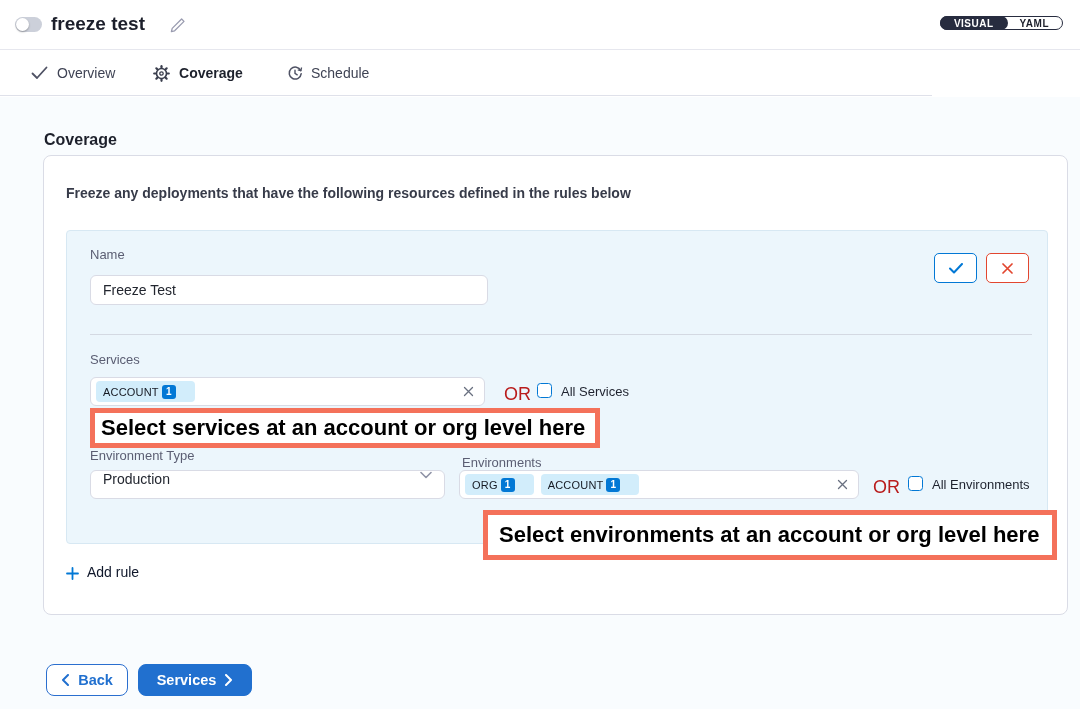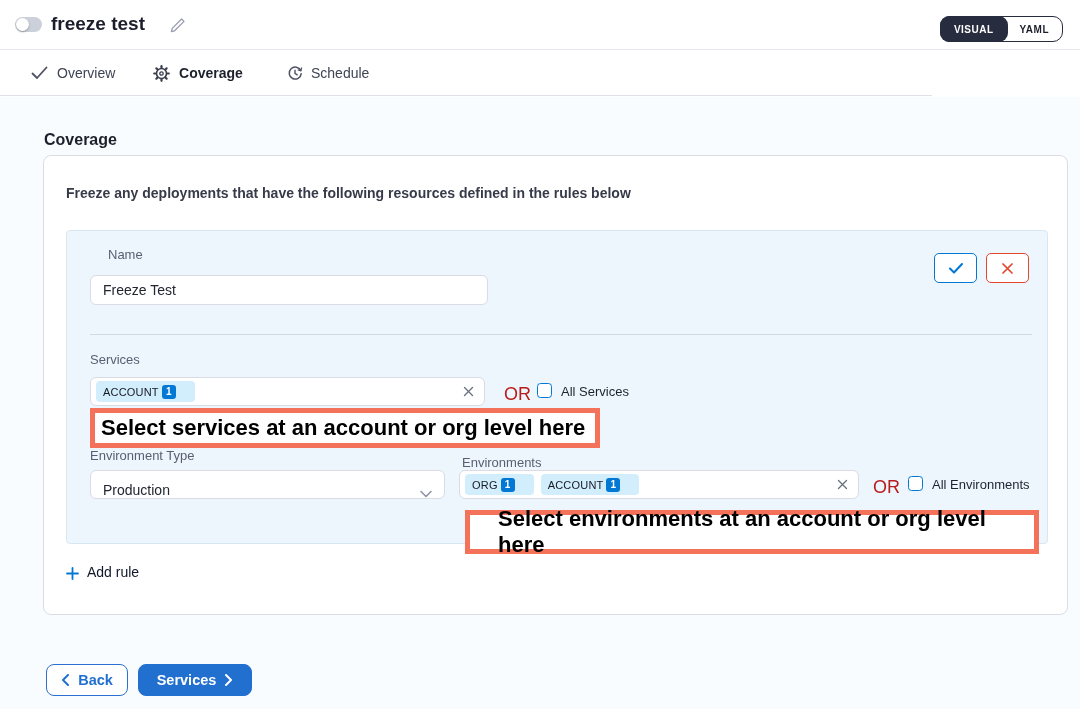--- a/index.html
+++ b/index.html
@@ -4,21 +4,21 @@
 <style>
   * { box-sizing: border-box; margin: 0; padding: 0; }
   body { width: 1080px; height: 709px; font-family: "Liberation Sans", sans-serif; background: #fff; position: relative; overflow: hidden; }
 
   
   .header { position: absolute; top: 0; left: 0; width: 1080px; height: 50px; background: #fff; border-bottom: 1px solid #e6e7ee; }
   .toggle { position: absolute; left: 15px; top: 17px; width: 27px; height: 15px; border-radius: 8px; background: #ccd0da; cursor: pointer; }
   .toggle .knob { position: absolute; left: 1px; top: 1px; width: 13px; height: 13px; border-radius: 50%; background: #fff; box-shadow: 0 1px 2px rgba(0,0,0,.3); }
   .page-title { position: absolute; left: 51px; top: 13px; font-size: 19px; font-weight: bold; color: #1c1f2b; }
   .pencil { position: absolute; left: 169px; top: 16px; width: 18px; height: 18px; }
-  .view-switch { position: absolute; right: 17px; top: 16px; height: 26px; display: flex; align-items: stretch; border: 1px solid #272c3f; border-radius: 10px; background: #fff; }
+  .view-switch { position: absolute; right: 17px; top: 16px; height: 14px; display: flex; align-items: stretch; border: 1px solid #272c3f; border-radius: 10px; background: #fff; }
   .view-switch .seg { display: flex; align-items: center; justify-content: center; font-size: 10px; font-weight: bold; letter-spacing: .5px; padding: 0 13px; }
   .view-switch .seg.dark { background: #272c3f; color: #fff; border-radius: 9px; margin: -1px; padding: 0 14px; }
   .view-switch .seg.light { color: #1c1f2b; }
 
   
   .tabs { position: absolute; top: 50px; left: 0; width: 932px; height: 46px; background: #fff; border-bottom: 1px solid #dfe1ea; }
   .tab { position: absolute; top: 0; height: 46px; display: flex; align-items: center; gap: 9px; font-size: 14px; color: #3f4354; cursor: pointer; }
   .tab-overview { left: 31px; }
   .tab-coverage { left: 136px; width: 124px; justify-content: center; font-weight: bold; color: #1d212c; }
   .tab-schedule { left: 287px; gap: 8px; }
@@ -27,21 +27,21 @@
   
   .content { position: absolute; top: 97px; left: 0; width: 1080px; height: 612px; background: #f9fcfe; }
   .page-heading { position: absolute; left: 44px; top: 34px; font-size: 16px; font-weight: bold; color: #1d202b; }
 
   .card { position: absolute; left: 43px; top: 58px; width: 1025px; height: 460px; background: #fff; border: 1px solid #dadce6; border-radius: 8px; }
   .intro { position: absolute; left: 22px; top: 29px; font-size: 14px; font-weight: bold; color: #373b49; }
 
   .panel { position: absolute; left: 22px; top: 74px; width: 982px; height: 314px; background: #ecf6fc; border: 1px solid #d7e8f3; border-radius: 4px; }
 
   .field-label { position: absolute; font-size: 13px; color: #5b5e73; }
-  .lbl-name { left: 23px; top: 16px; margin-left: 18px; }
+  .lbl-name { left: 23px; top: 16px; }
   .lbl-services { left: 23px; top: 121px; }
   .lbl-envtype { left: 23px; top: 217px; }
   .lbl-environments { left: 395px; top: 224px; }
 
   .text-input { position: absolute; left: 23px; top: 44px; width: 398px; height: 30px; border: 1px solid #d9dbe5; border-radius: 6px; background: #fff; font-family: "Liberation Sans", sans-serif; font-size: 14px; color: #22262f; padding: 0 12px; outline: none; }
 
   .rule-actions { position: absolute; left: 867px; top: 22px; display: flex; gap: 9px; }
   .icon-btn { width: 43px; height: 30px; border-radius: 5px; background: #fff; display: flex; align-items: center; justify-content: center; cursor: pointer; }
   .btn-confirm { border: 1px solid #0278d5; }
   .btn-delete { border: 1px solid #e2462f; }
@@ -59,26 +59,26 @@
   .or-label { position: absolute; font-size: 18px; color: #b91c1c; }
   .or-1 { left: 437px; top: 153px; }
   .or-2 { left: 806px; top: 246px; }
   .checkbox { position: absolute; width: 15px; height: 15px; border: 1.5px solid #0278d5; border-radius: 3.5px; background: #fff; cursor: pointer; }
   .cb-1 { left: 470px; top: 152px; }
   .cb-2 { left: 841px; top: 245px; }
   .all-label { position: absolute; font-size: 13px; color: #1e222e; }
   .all-1 { left: 494px; top: 153px; }
   .all-2 { left: 865px; top: 246px; }
 
-  .select { position: absolute; left: 23px; top: 239px; width: 355px; height: 29px; background: #fff; border: 1px solid #d9dbe5; border-radius: 6px; display: flex; align-items: flex-end; padding: 0 12px; font-size: 14px; color: #22262f; cursor: pointer; }
+  .select { position: absolute; left: 23px; top: 239px; width: 355px; height: 29px; background: #fff; border: 1px solid #d9dbe5; border-radius: 6px; display: flex; align-items: flex-start; padding: 0 12px; font-size: 14px; color: #22262f; cursor: pointer; }
   .select .chev { margin-left: auto; display: flex; }
 
   .annotation { position: absolute; background: #fff; border: 5px solid #f4715a; display: flex; align-items: center; font-weight: bold; color: #000; z-index: 5; }
   .ann-1 { left: 23px; top: 177px; width: 510px; height: 40px; font-size: 22px; padding-left: 6px; }
-  .ann-2 { left: 398px; top: 279px; width: 574px; height: 44px; font-size: 22px; padding-left: 28px; }
+  .ann-2 { left: 416px; top: 279px; width: 574px; height: 50px; font-size: 22px; padding-left: 11px; }
 
   .add-rule { position: absolute; left: 22px; top: 408px; display: flex; align-items: flex-end; gap: 8px; font-size: 14px; color: #0f172a; cursor: pointer; }
 
   .footer-btns { position: absolute; left: 46px; top: 567px; display: flex; gap: 10px; }
   .btn { height: 32px; border-radius: 8px; display: flex; align-items: center; justify-content: center; gap: 9px; font-size: 14.5px; font-weight: bold; cursor: pointer; }
   .btn-back { width: 82px; background: #fff; border: 1.5px solid #2b6fcf; color: #2170cf; align-items: center; }
   .btn-continue { width: 114px; background: #2170cf; border: 1.5px solid #2170cf; color: #fff; }
 </style>
 </head>
 <body>

